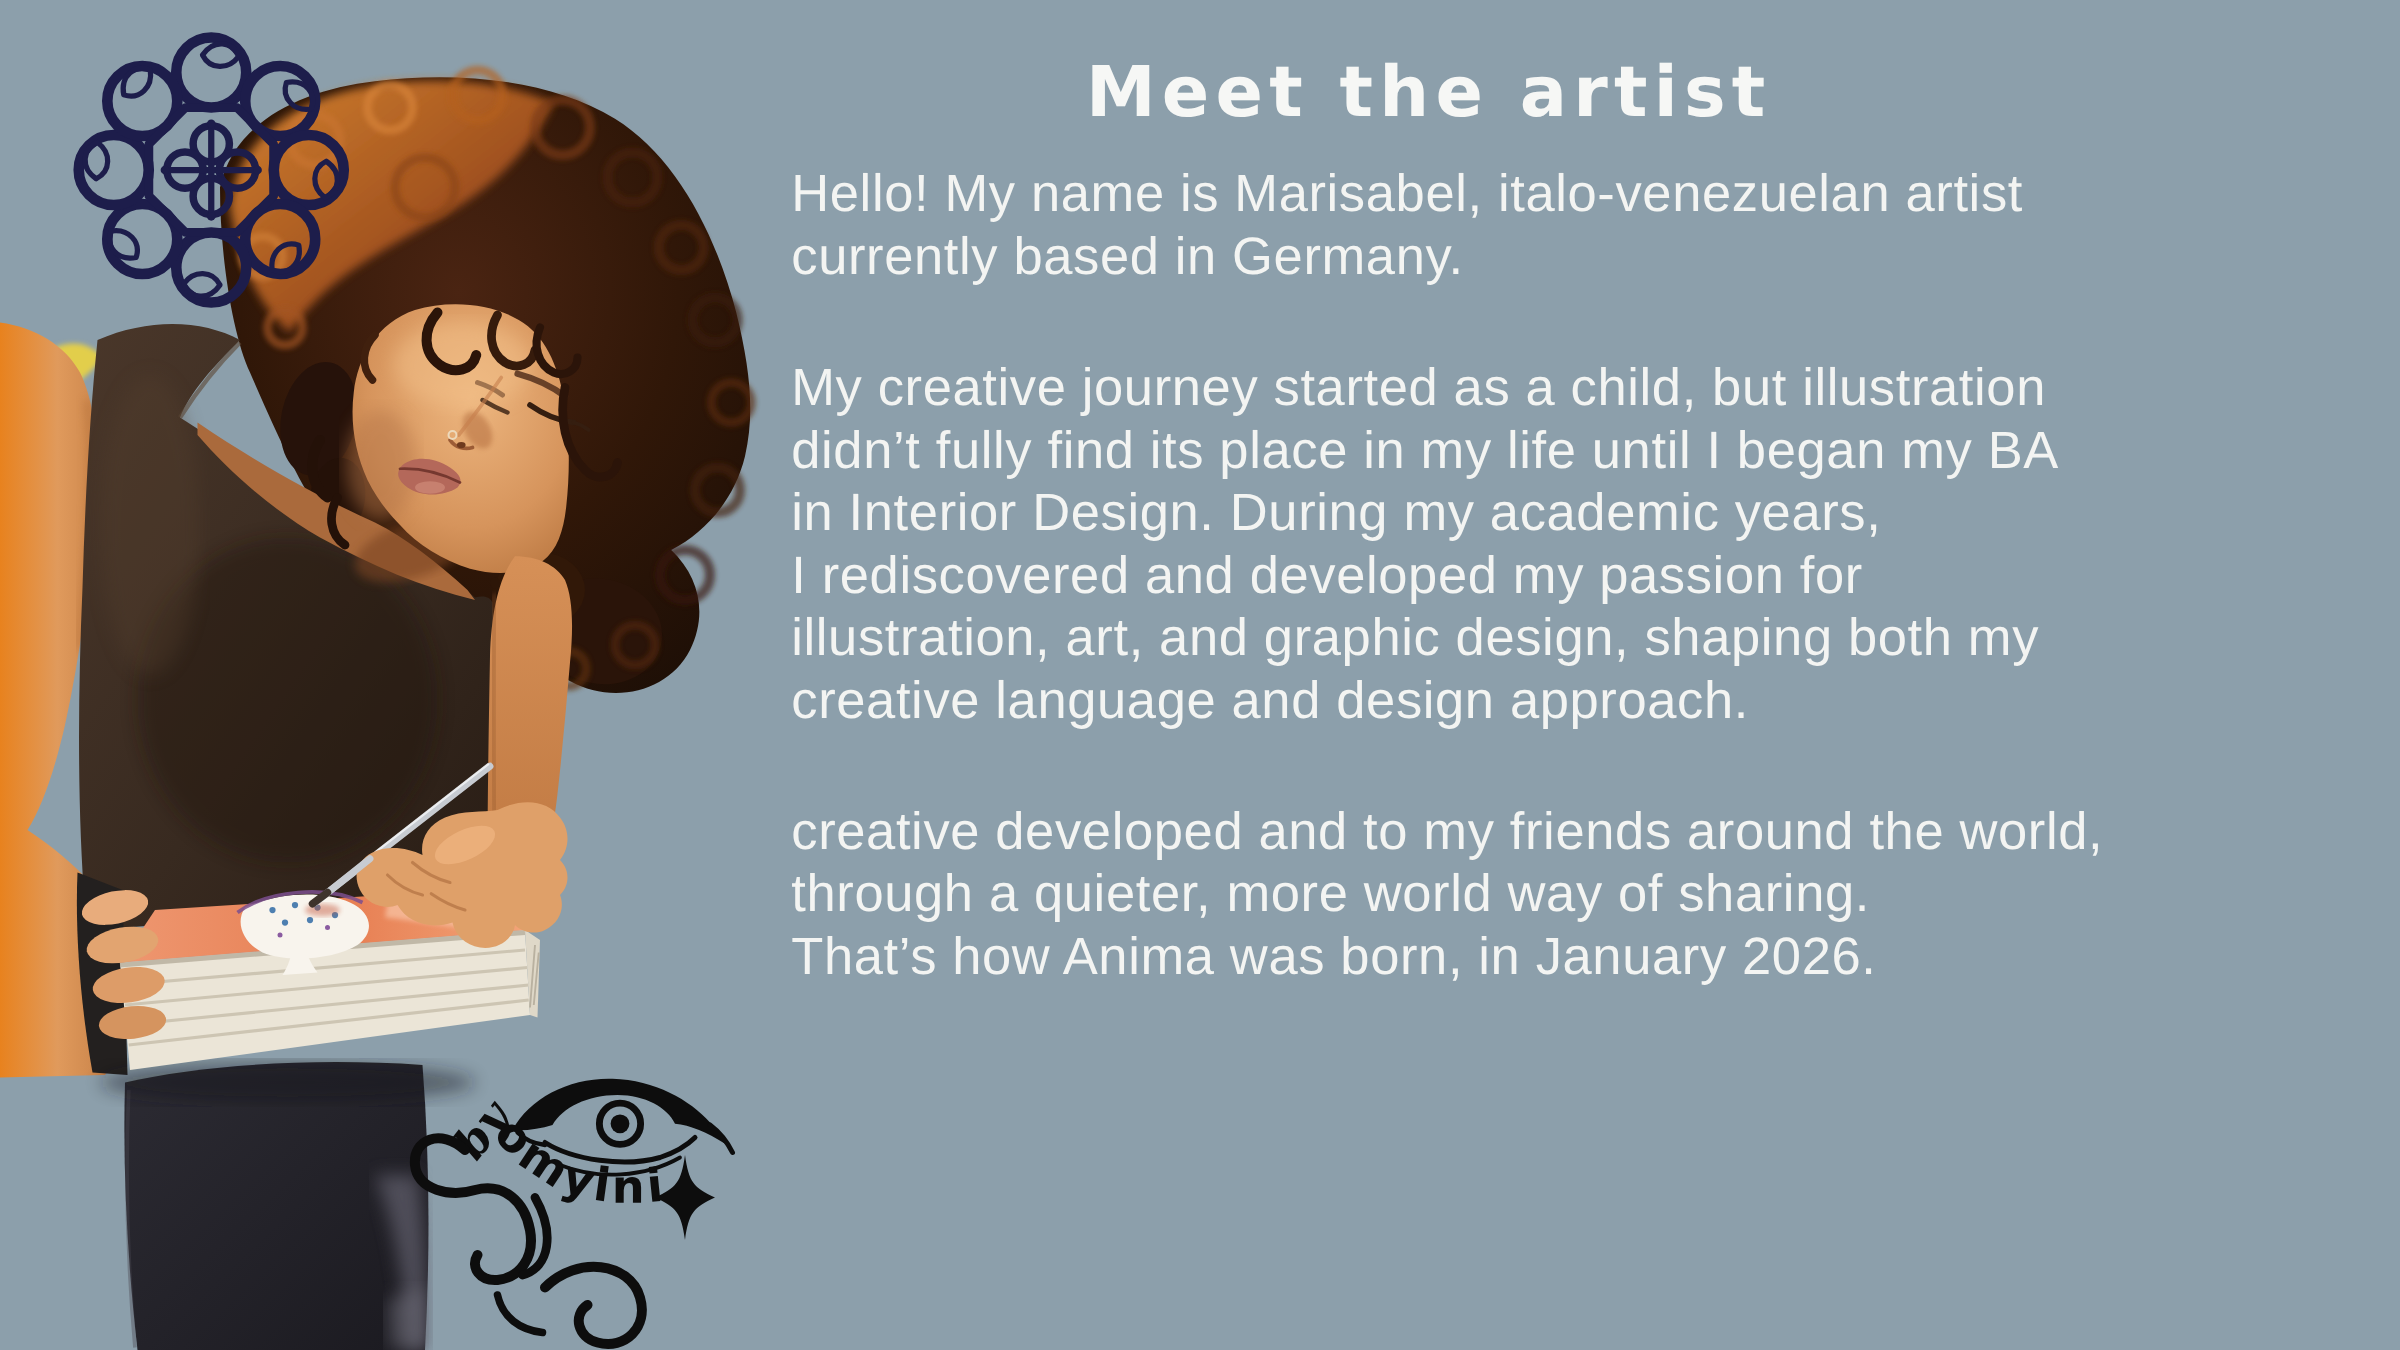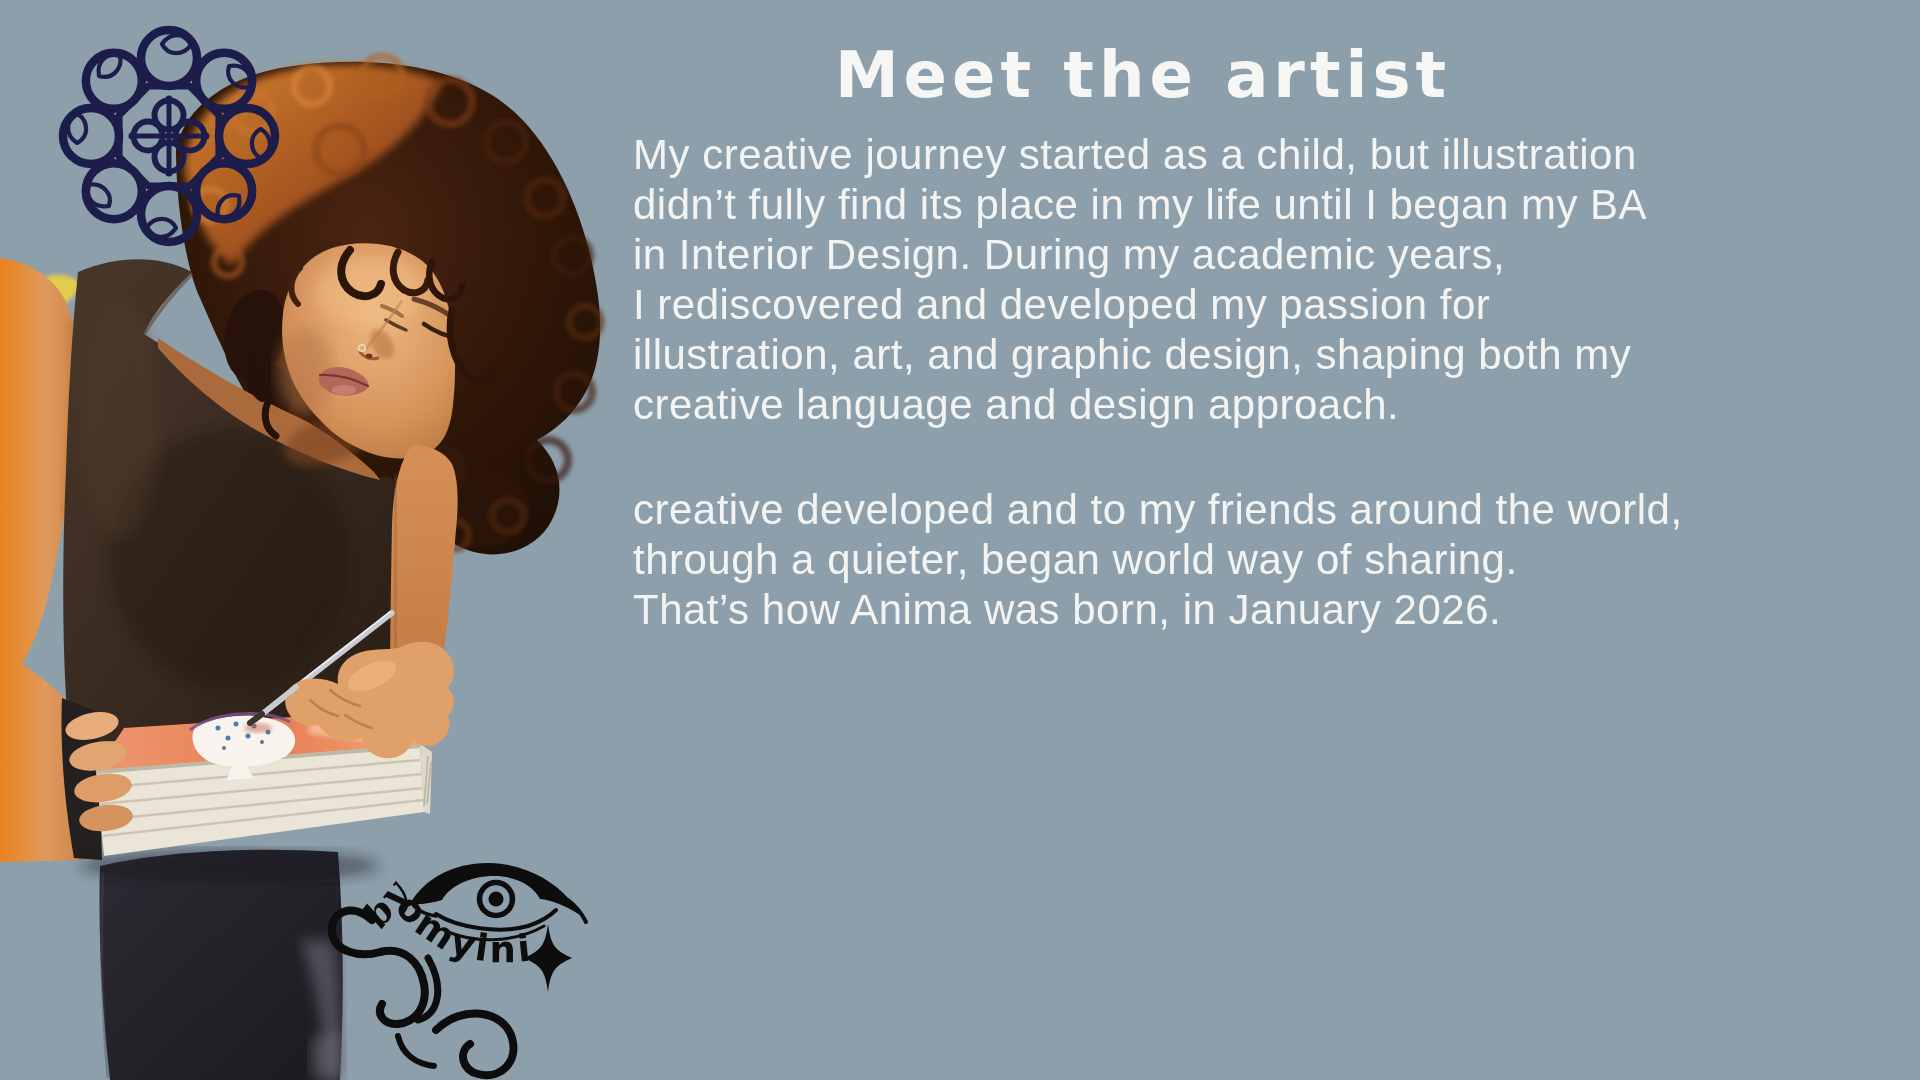--- a/index.html
+++ b/index.html
@@ -4,21 +4,21 @@
 <style>
   html,body{margin:0;padding:0;background:#6e7f8a;}
   .stage{
     position:relative;width:1920px;height:1080px;overflow:hidden;
     background:#8C9FAB;font-family:"Liberation Sans",sans-serif;
   }
   .artwork{position:absolute;left:0;top:0;width:1920px;height:1080px;}
   .page-title{
     position:absolute;left:633px;top:34px;width:1020px;text-align:center;
     font-family:"DejaVu Sans",sans-serif;font-weight:bold;
-    font-size:64px;line-height:82px;letter-spacing:5px;color:#F6F7F5;
+    font-size:56px;line-height:82px;letter-spacing:5px;color:#F6F7F5;
   }
   .bio{
     position:absolute;left:633px;top:130px;width:1230px;color:#F3F4F2;
     font-size:42px;line-height:50px;letter-spacing:0.5px;
   }
   .bio p{margin:0 0 55px 0;white-space:pre-line;}
   .bio b{font-weight:normal;}
 </style>
 </head>
 <body>
@@ -339,24 +339,26 @@
         <path d="M 436 1030 C 462 1004 504 1010 512 1038 C 519 1062 500 1080 478 1074
                  C 462 1070 458 1052 470 1044"></path>
         <path d="M 398 1036 C 402 1054 416 1064 434 1066" stroke-width="6"></path>
       </g>
     </g>
   </svg>
 
   <div class="page-title">Meet the artist</div>
 
   <div class="bio" id="bio">
+      <p><span>Hello! My name is Marisabel, italo-venezuelan artist
+currently based in Germany.</span></p>
       <p><span>My creative journey started as a child, but illustration
 didn’t fully find its place in my life until I began my BA
 in Interior Design. During my academic years,
 I rediscovered and developed my passion for
 </span><b>illustration</b><span>, </span><b>art</b><span>, and </span><b>graphic design</b><span>, shaping both my
 creative language and design approach.</span></p>
       <p><b>creative developed</b><span> and to my friends around the world,
-through a </span><b>quieter</b><span>, began </span><b>world</b><span> way of sharing.
+through a </span><b>quieter</b><span>, more </span><b>world</b><span> way of sharing.
 </span><b>That’s how Anima was born</b><span>, in January 2026.</span></p>
     </div>
 
 </div>
 
 </body></html>

